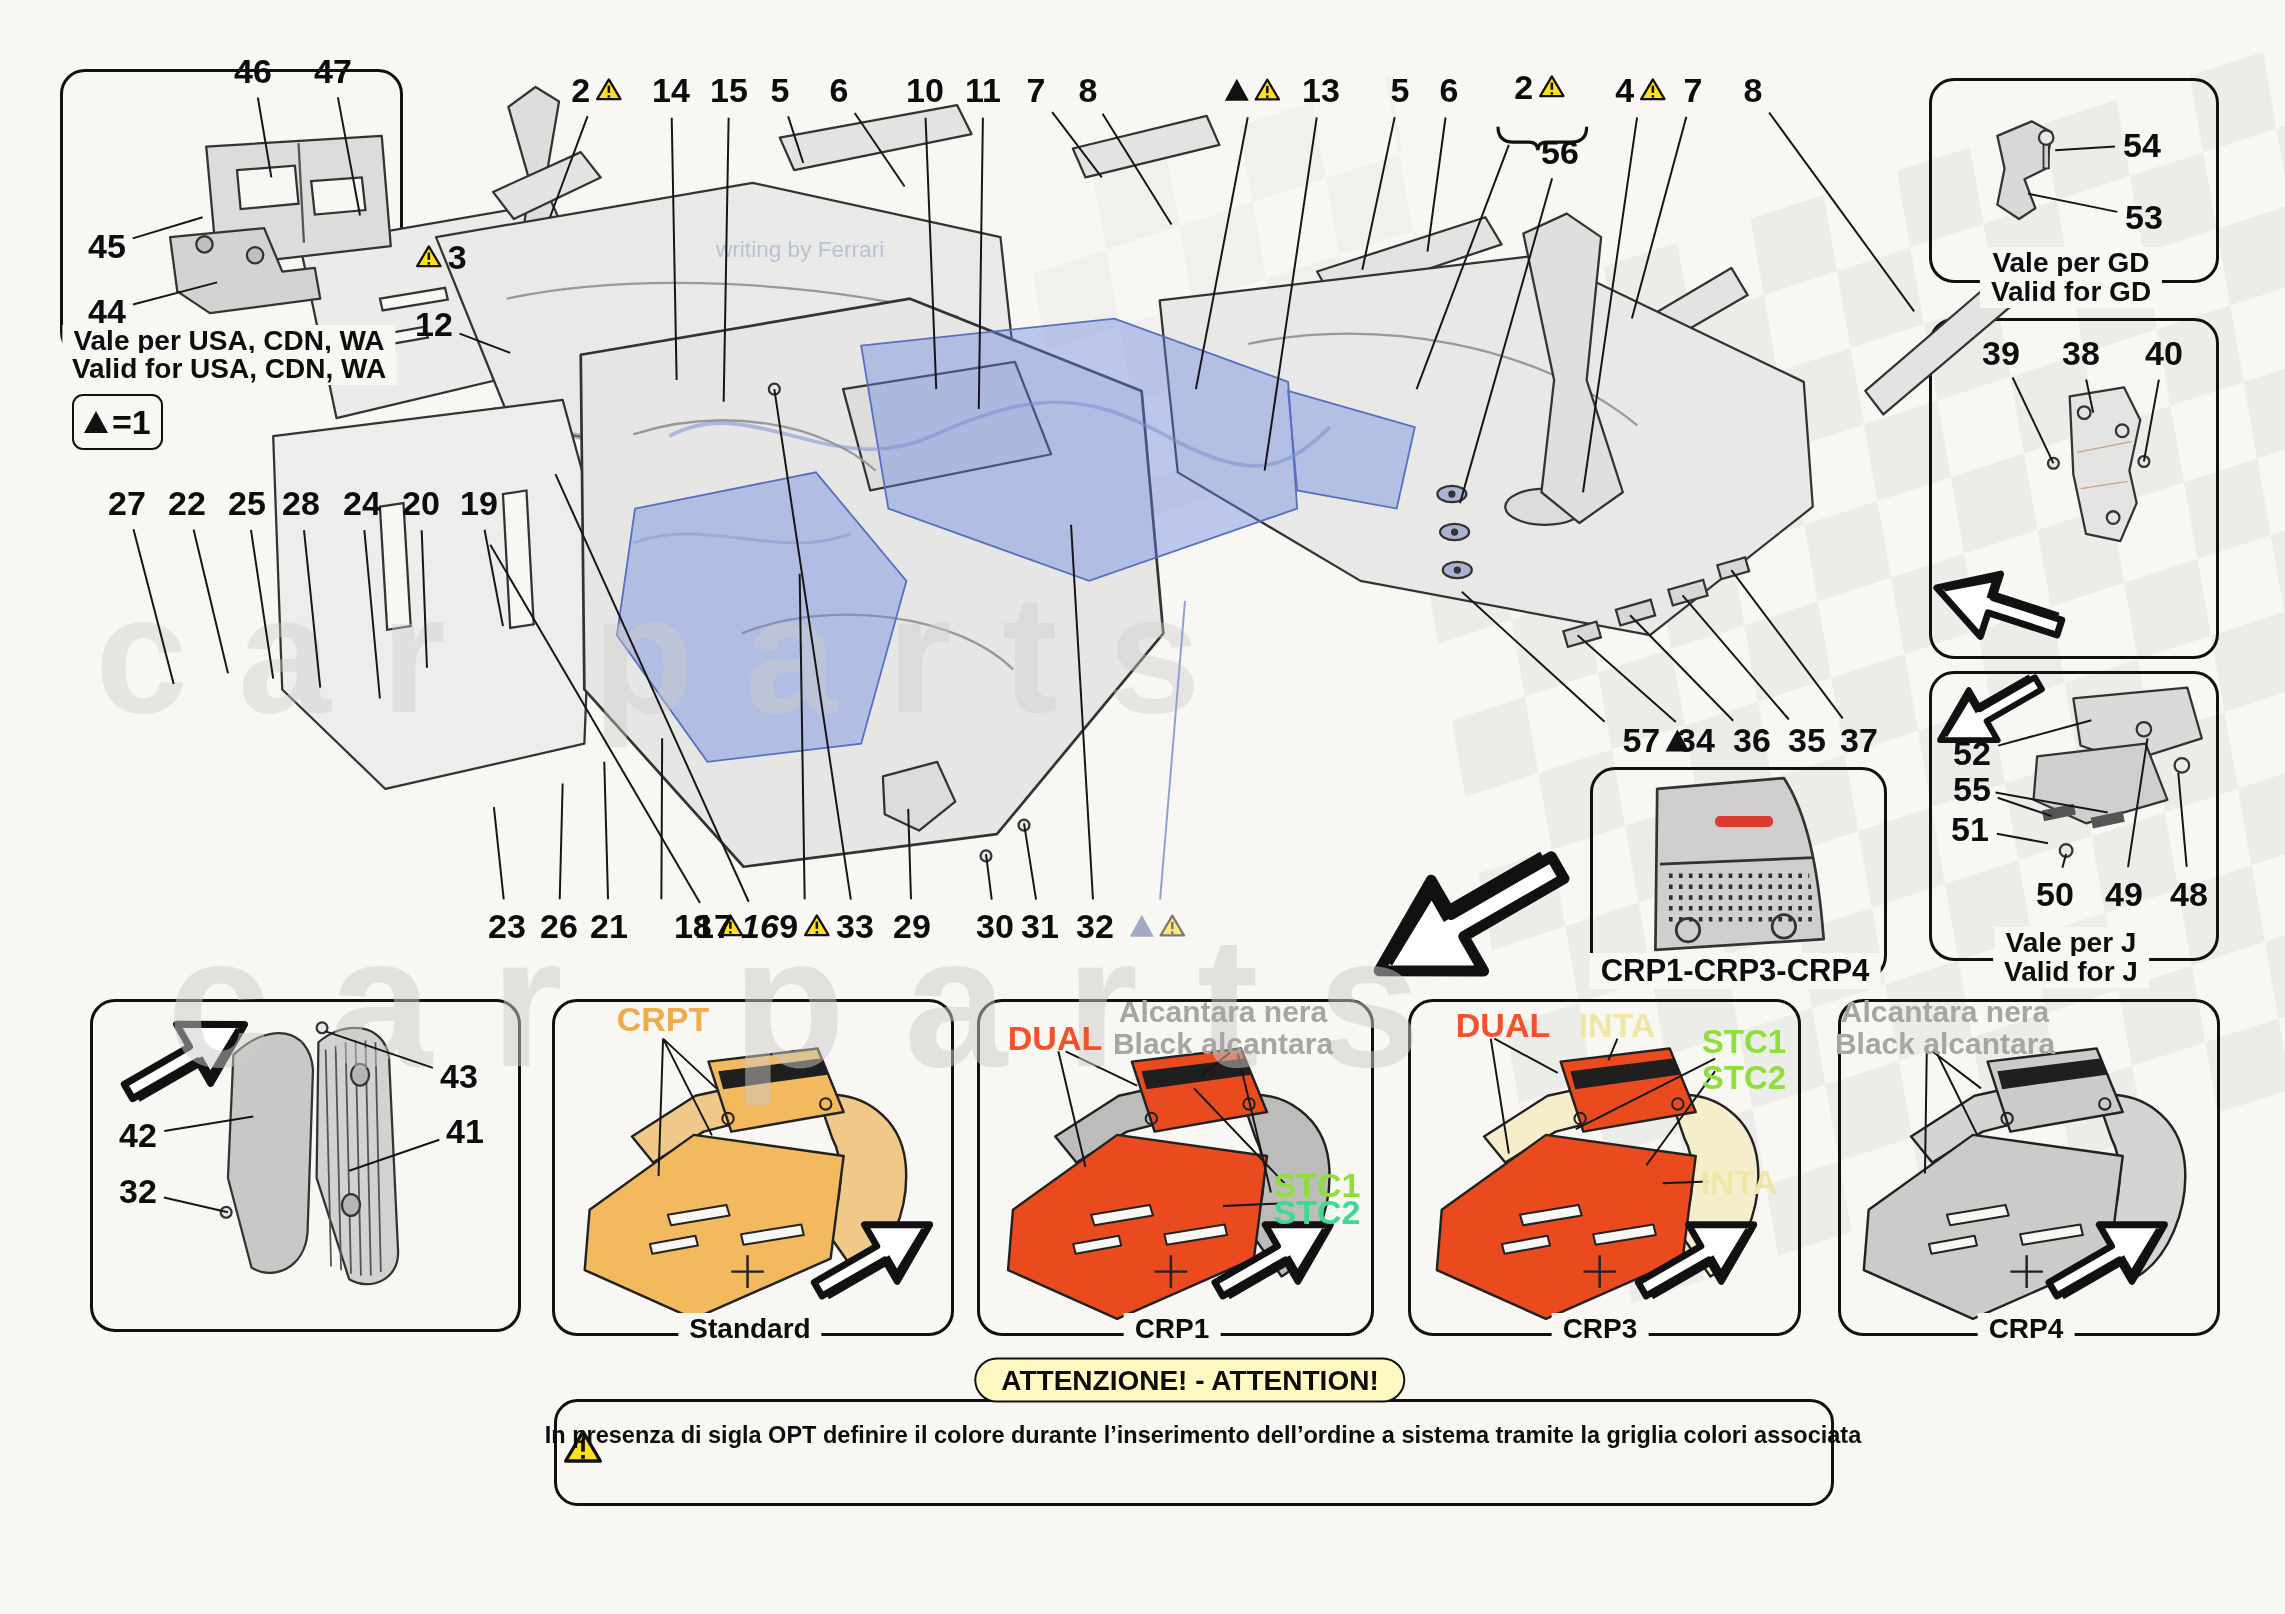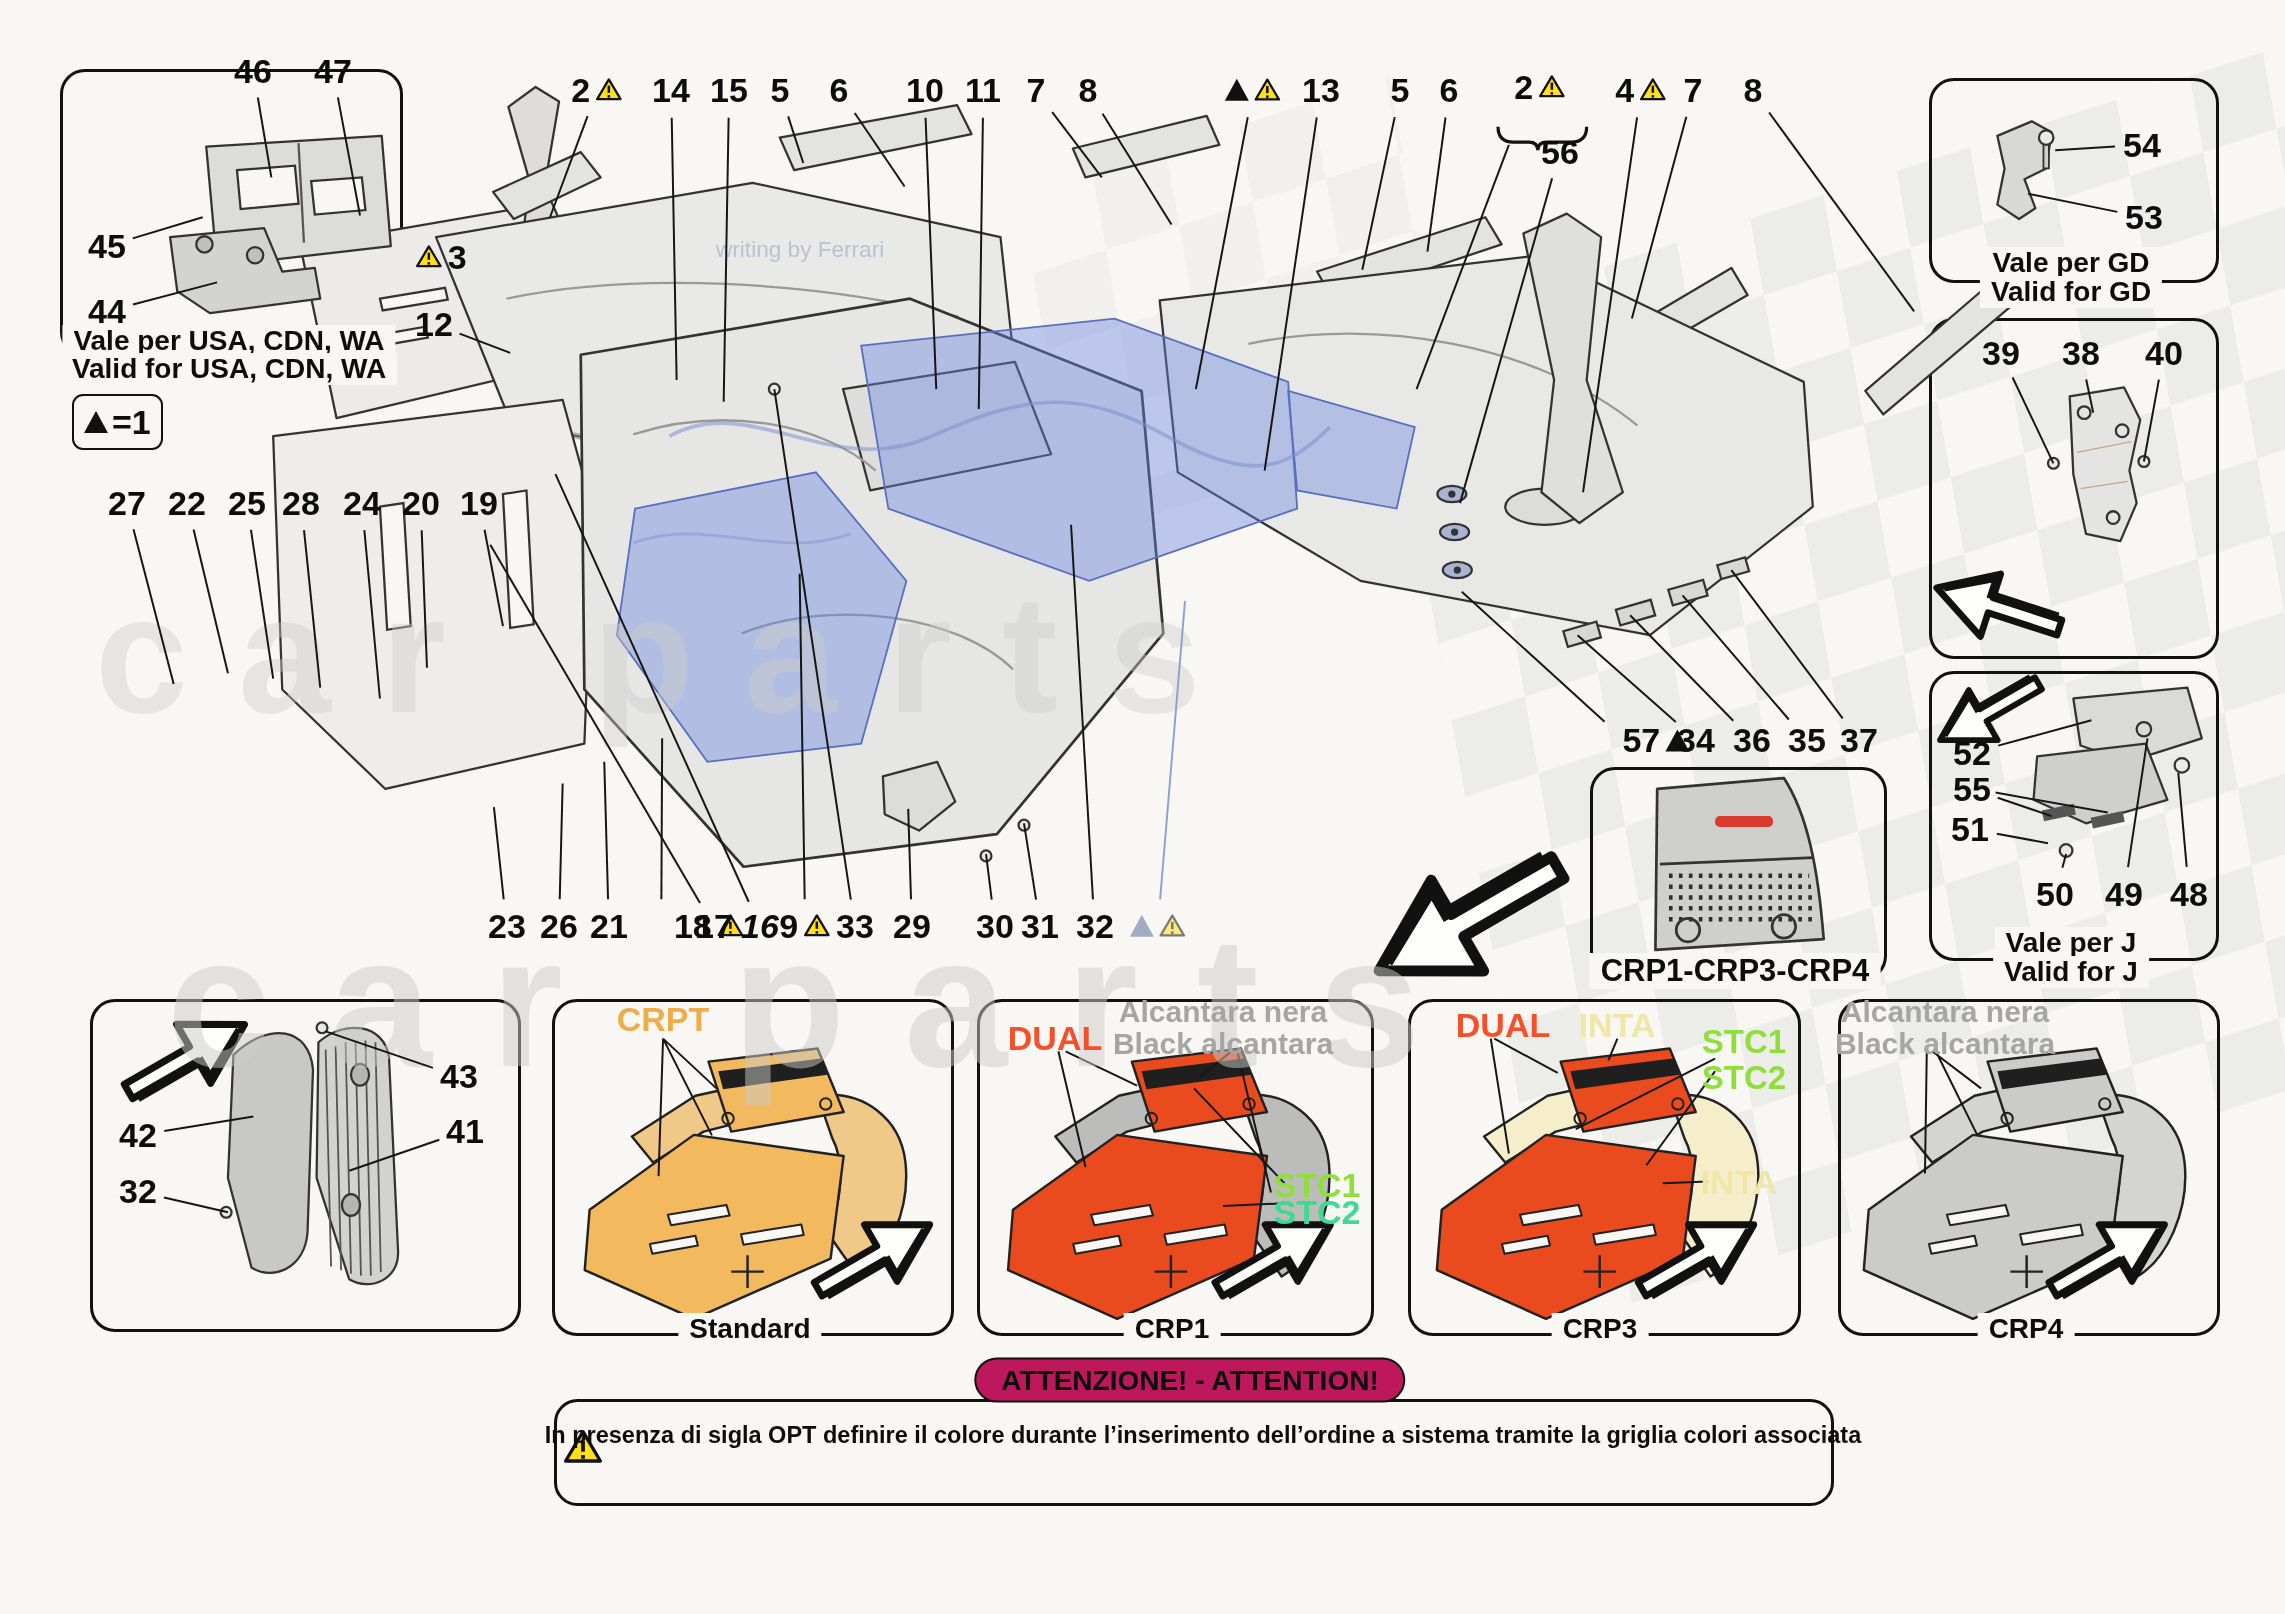--- a/index.html
+++ b/index.html
@@ -33,21 +33,21 @@
   #legend-box{position:absolute;left:72px;top:394px;width:87px;height:52px;border:2.7px solid #111;
       border-radius:11px;z-index:6;display:flex;align-items:center;justify-content:center;gap:3.6px;
       font-weight:bold;font-size:34px;background:#f8f7f3;}
   #perf{position:absolute;left:351px;top:418px;width:161px;height:138px;z-index:3;
       background-color:#b7b7b5;background-image:radial-gradient(#2c2c2c 2.4px,transparent 2.9px);
       background-size:10px 10px;transform:rotate(-9deg);border:1.8px solid #444;
       clip-path:polygon(2% 10%,96% 0%,100% 90%,8% 100%);}
   #attn-box{position:absolute;left:554px;top:1399px;width:1274px;height:101px;border:3.2px solid #111;
       border-radius:23.5px;z-index:6;background:#f8f7f3;}
   #attn-pill{position:absolute;left:1190px;top:1380px;transform:translate(-50%,-50%);z-index:7;
-      background:#be185d;border:2.7px solid #111;border-radius:27px;padding:4.5px 25px;
+      background:#fef9c3;border:2.7px solid #111;border-radius:27px;padding:4.5px 25px;
       font-weight:bold;font-size:28px;white-space:nowrap;}
   .attn-line{position:absolute;left:1203px;transform:translateX(-50%);z-index:7;font-weight:bold;
       font-size:23.5px;white-space:nowrap;}
   #attn-icon{position:absolute;left:563px;top:1429px;z-index:7;}
 </style>
 </head>
 <body>
 
 <div id="page">
 

